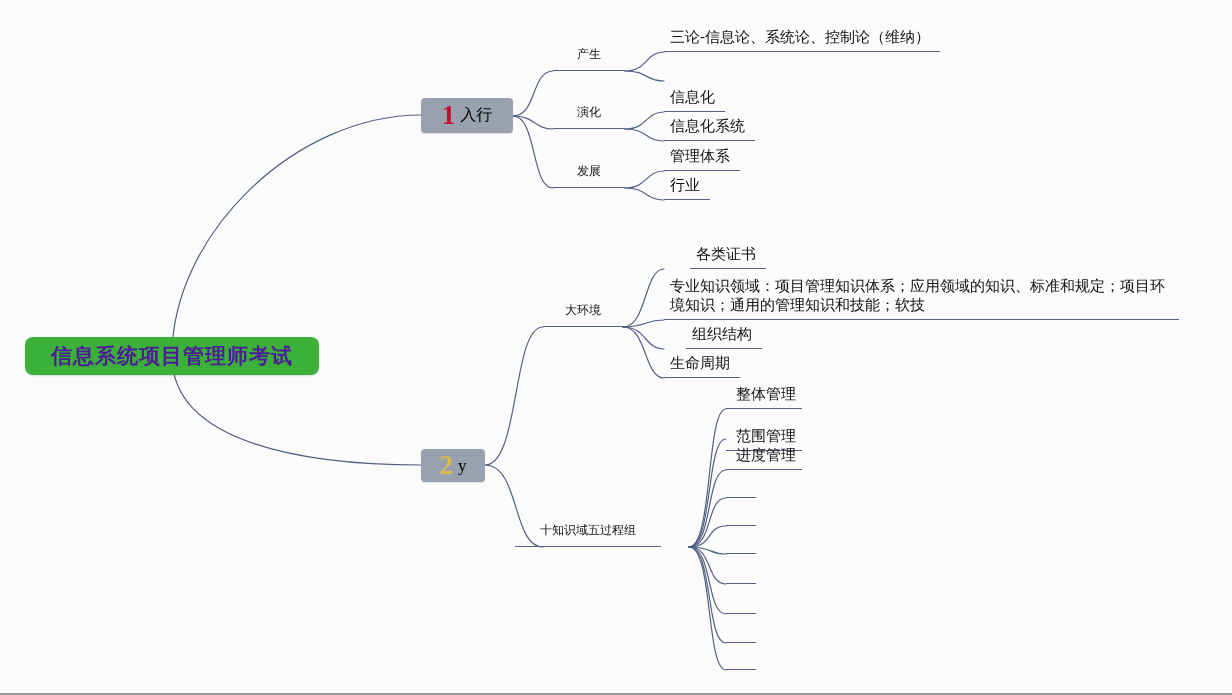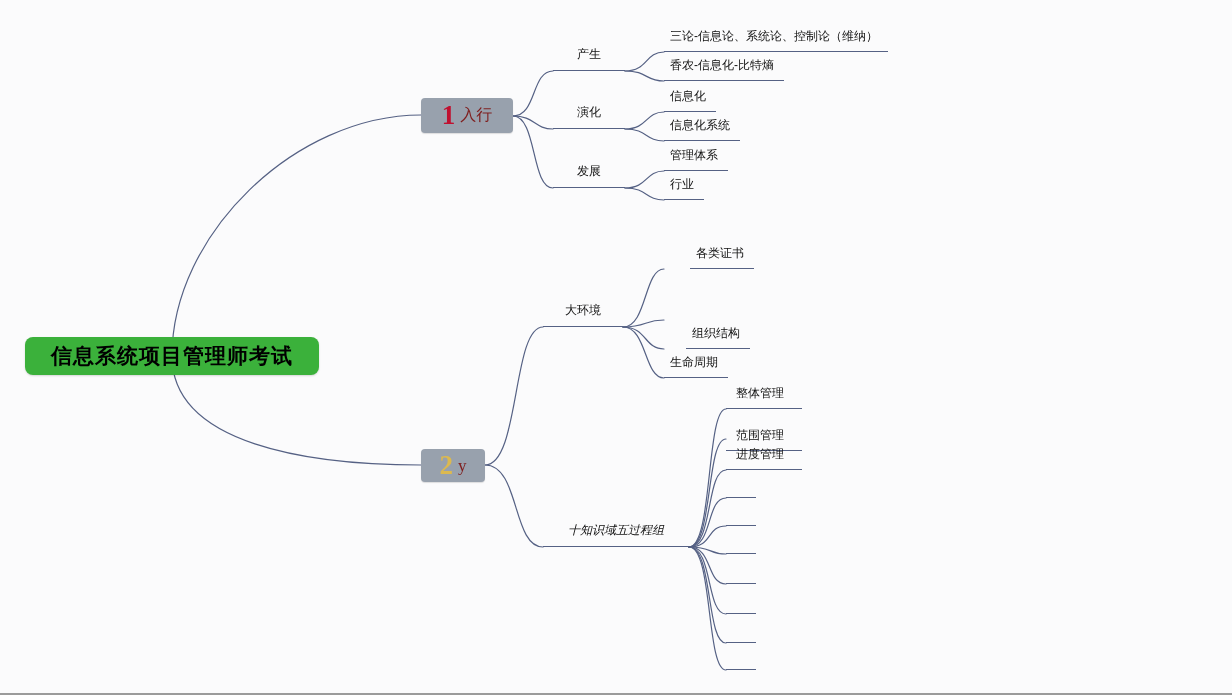--- a/index.html
+++ b/index.html
@@ -17,42 +17,42 @@
     position:relative;width:1232px;height:695px;overflow:hidden;
     background:var(--bg);
   }
   svg.links{position:absolute;left:0;top:0;pointer-events:none;}
   svg.links path{fill:none;stroke:var(--line);stroke-width:1.2;stroke-linecap:round;}
 
   .root-node{
     position:absolute;left:25px;top:337px;width:294px;height:38px;
     background:var(--root-green);border-radius:8px;
     display:flex;align-items:center;justify-content:center;
-    color:#000000;font-weight:bold;font-size:21px;letter-spacing:1px;
+    color:#4c1d95;font-weight:bold;font-size:21px;letter-spacing:1px;
     box-shadow:0 1px 2px rgba(0,0,0,.15);
     white-space:nowrap;cursor:default;
   }
   .box-node{
     position:absolute;background:var(--node-gray);border-radius:4px;
     display:flex;align-items:center;justify-content:center;gap:5px;
     box-shadow:0 1px 1px rgba(0,0,0,.12);
     white-space:nowrap;cursor:default;
   }
   .box-node .num{
     font-family:"Liberation Serif","DejaVu Serif",serif;
     font-weight:bold;font-size:27px;line-height:1;
   }
   .box-node .num.red{color:var(--number1-red);}
   .box-node .num.yellow{color:var(--number2-yellow);}
-  .box-node .box-label{font-size:16px;color:#7f1d1d;}
+  .box-node .box-label{font-size:16px;color:#000000;}
   .box-node .box-label.serif{font-family:"Liberation Serif","DejaVu Serif",serif;font-size:17px;}
 
   .topic{
     position:absolute;color:var(--text);
-    font-size:12px;line-height:19px;
+    font-size:15px;line-height:19px;
     padding:0 10px 5px 6px;
     border-bottom:1.4px solid var(--line);
     white-space:nowrap;cursor:default;
   }
   .topic.l2{
     font-size:12px;line-height:21px;text-align:center;
     padding:0 4px 5px;
   }
   .topic.wrap{white-space:normal;}
   .empty-topic{
@@ -118,30 +118,30 @@
   <div class="box-node" style="left:421px;top:449px;width:64px;height:33px;">
     <span class="num yellow">2</span>
     <span class="box-label serif">y</span>
   </div>
 
   <div class="topic l2" style="left:553px;top:44px;width:72px;">产生</div>
   <div class="topic l2" style="left:553px;top:102px;width:72px;">演化</div>
   <div class="topic l2" style="left:553px;top:161px;width:72px;">发展</div>
 
   <div class="topic" style="left:664px;top:27px;">三论-信息论、系统论、控制论（维纳）</div>
-  <div class="topic" style="left:664px;top:56px;">香农-信息化-比特熵</div>
   <div class="topic" style="left:664px;top:87px;">信息化</div>
   <div class="topic" style="left:664px;top:116px;">信息化系统</div>
   <div class="topic" style="left:664px;top:146px;">管理体系</div>
   <div class="topic" style="left:664px;top:175px;">行业</div>
 
   <div class="topic l2" style="left:543px;top:300px;width:80px;">大环境</div>
-  <div class="topic l2" style="left:543px;top:520px;width:146px;font-style:italic;">十知识域五过程组</div>
+  <div class="topic l2" style="left:515px;top:520px;width:146px;">十知识域五过程组</div>
 
   <div class="topic" style="left:664px;top:244px;margin-left:26px;">各类证书</div>
+  <div class="topic wrap" style="left:664px;top:276px;width:515px;">专业知识领域：项目管理知识体系；应用领域的知识、标准和规定；项目环境知识；通用的管理知识和技能；软技</div>
   <div class="topic" style="left:664px;top:324px;margin-left:22px;">组织结构</div>
   <div class="topic" style="left:664px;top:353px;">生命周期</div>
 
   <div class="topic" style="left:726px;top:384px;width:76px;padding-left:10px;">整体管理</div>
   <div class="topic" style="left:726px;top:414px;width:76px;padding-left:10px;margin-top:12px;">范围管理</div>
   <div class="topic" style="left:726px;top:445px;width:76px;padding-left:10px;">进度管理</div>
 
   <div class="empty-topic" style="left:726px;top:484px;"></div>
   <div class="empty-topic" style="left:726px;top:512px;"></div>
   <div class="empty-topic" style="left:726px;top:540px;"></div>

